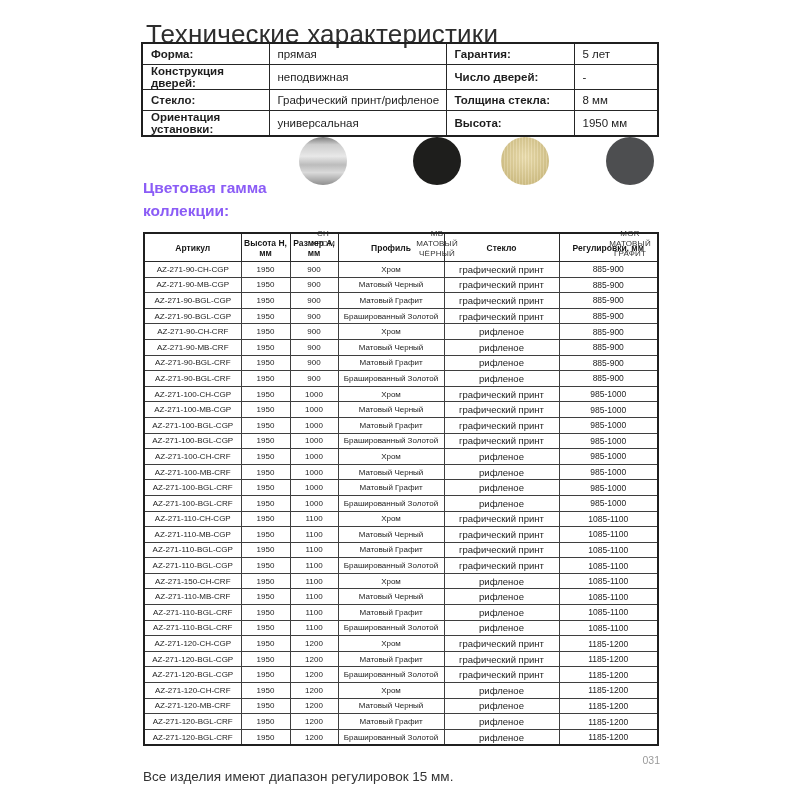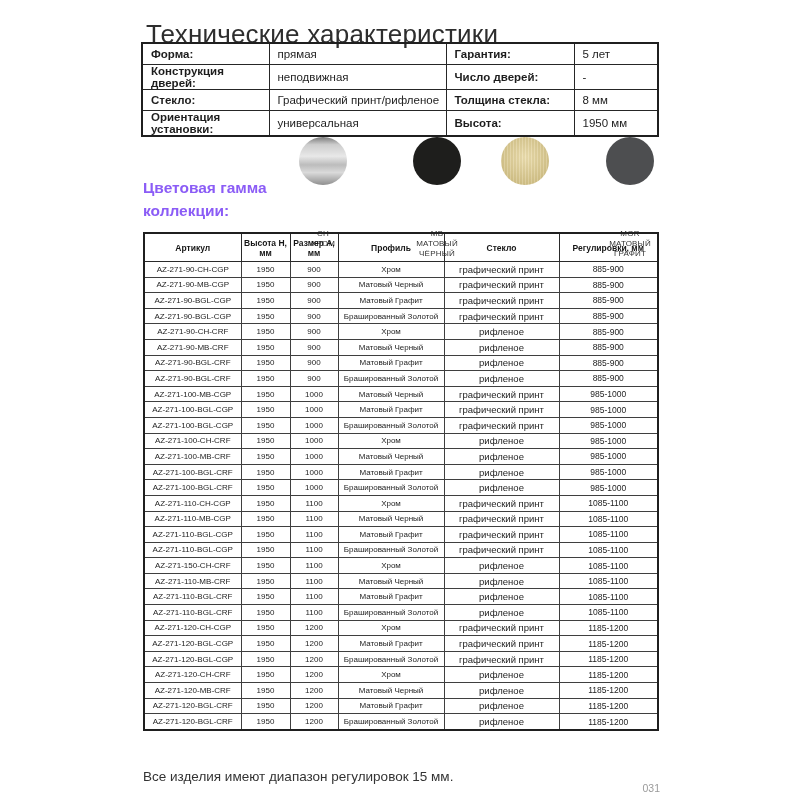--- a/index.html
+++ b/index.html
@@ -48,21 +48,21 @@
   .main-table td{border:1px solid #3f3f3f;height:14.6px;padding:0 2px;
        font-size:8px;text-align:center;vertical-align:middle;color:#1d1d1d;
        white-space:nowrap;overflow:hidden;}
   .main-table td:nth-child(5){font-size:9.5px;}
   .main-table td:nth-child(6){font-size:8.5px;}
   .main-table col.m1{width:97px}.main-table col.m2{width:49px}
   .main-table col.m3{width:48px}.main-table col.m4{width:106px}
   .main-table col.m5{width:115px}.main-table col.m6{width:99px}
 
   .footer-note{position:absolute;left:143px;top:769px;font-size:13.5px;color:#333;}
-  .page-number{position:absolute;left:610px;top:782px;width:50px;
+  .page-number{position:absolute;left:610px;top:754px;width:50px;
        text-align:right;font-size:10.5px;color:#9b9b9b;}
 </style>
 </head>
 <body>
 
 <h1 class="page-title">Технические характеристики</h1>
 
 <table class="spec-table">
   <colgroup>
       <col class="c1">
@@ -219,20 +219,28 @@
 
       <tr>
         <td>AZ-271-90-BGL-CRF</td>
         <td>1950</td>
         <td>900</td>
         <td>Брашированный Золотой</td>
         <td>рифленое</td>
         <td>885-900</td>
       </tr>
 
+      <tr>
+        <td>AZ-271-100-CH-CGP</td>
+        <td>1950</td>
+        <td>1000</td>
+        <td>Хром</td>
+        <td>графический принт</td>
+        <td>985-1000</td>
+      </tr>
 
       <tr>
         <td>AZ-271-100-MB-CGP</td>
         <td>1950</td>
         <td>1000</td>
         <td>Матовый Черный</td>
         <td>графический принт</td>
         <td>985-1000</td>
       </tr>
 

